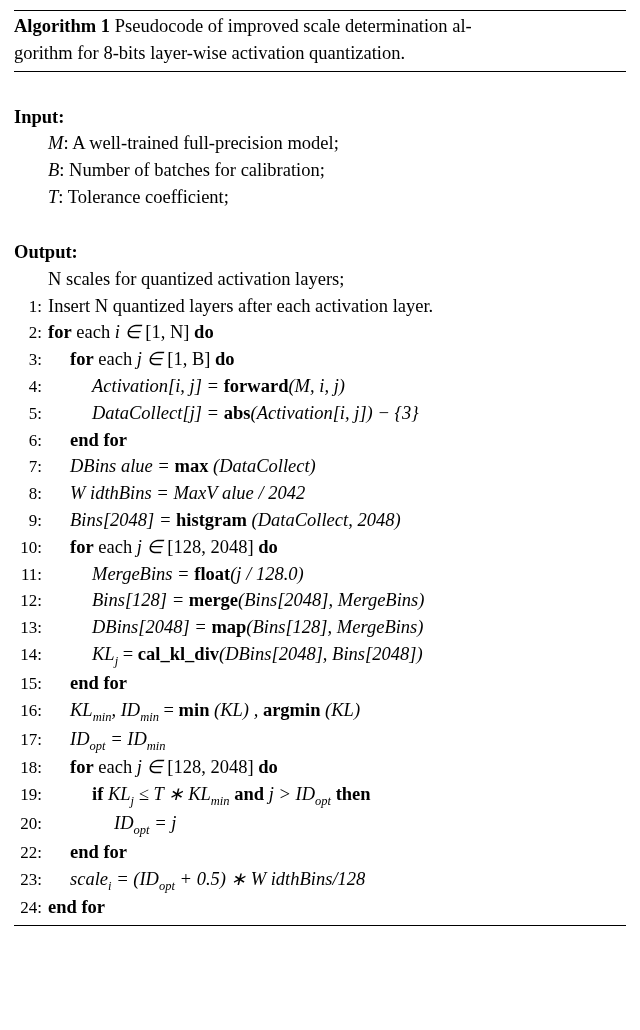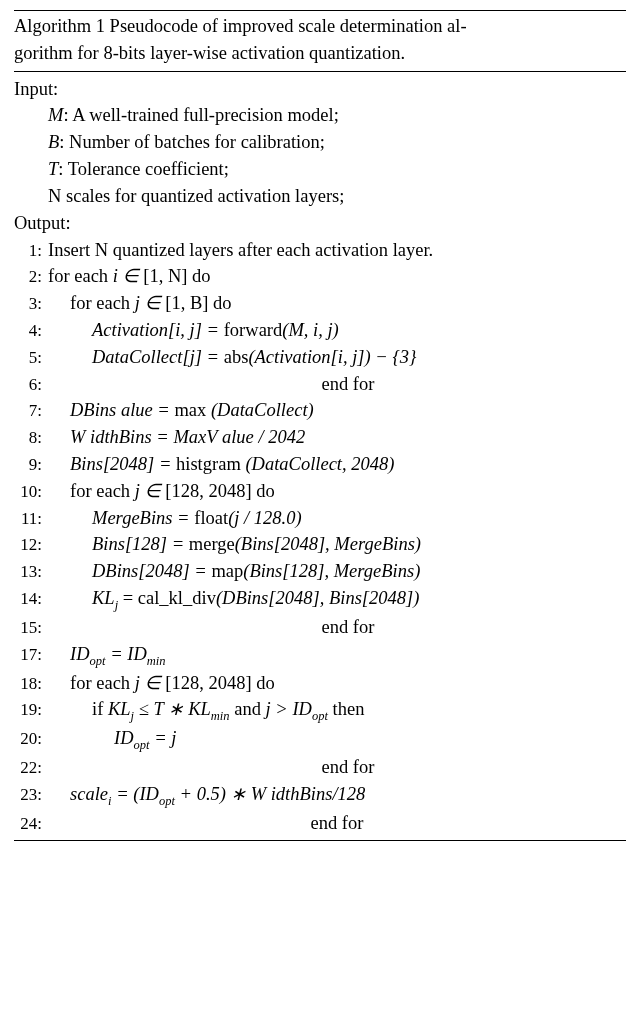--- a/index.html
+++ b/index.html
@@ -40,22 +40,22 @@
   }
   .content {
     flex: 1;
     white-space: nowrap;
   }
   .indent1 { padding-left: 0px; }
   .indent2 { padding-left: 22px; }
   .indent3 { padding-left: 44px; }
   .indent4 { padding-left: 66px; }
   .no-num { padding-left: 0; }
-  .section-label { font-weight: normal; }
-  .bold { font-weight: normal; text-align: center; }
+  .section-label { font-weight: bold; margin-top: 28px; }
+  .bold { font-weight: bold; }
   .ital { font-style: italic; }
   .sub { font-size: 12.5px; vertical-align: sub; font-style: italic; }
   .hdr-indent { padding-left: 34px; }
 </style>
 </head>
 <body>
 
 <div class="algo-box">
   <div class="algo-title">
     <span class="bold">Algorithm 1</span>
@@ -74,26 +74,26 @@
     </div>
     <div class="line no-num hdr-indent">
       <span class="ital">B</span>
         <span>: Number of batches for calibration;</span>
     </div>
     <div class="line no-num hdr-indent">
       <span class="ital">T</span>
         <span>: Tolerance coefficient;</span>
     </div>
 
-    <div class="line no-num hdr-indent">
-      <span>N scales for quantized activation layers;</span>
-    </div>
     <div class="line no-num">
       <span class="section-label">Output:</span>
     </div>
+    <div class="line no-num hdr-indent">
+      <span>N scales for quantized activation layers;</span>
+    </div>
 
     <div class="line">
       <span class="num">1:</span>
       <span class="content indent1">Insert N quantized layers after each activation layer.</span>
     </div>
 
     <div class="line">
       <span class="num">2:</span>
       <span class="content indent1">
         <span class="bold">for</span>
@@ -187,20 +187,26 @@
       <span class="content indent3">
         <span class="ital">KL</span><span class="sub">j</span><span> = </span><span class="bold">cal_kl_div</span><span class="ital">(DBins[2048], Bins[2048])</span>
       </span>
     </div>
 
     <div class="line">
       <span class="num">15:</span>
       <span class="content indent2 bold">end for</span>
     </div>
 
+    <div class="line">
+      <span class="num">16:</span>
+      <span class="content indent2">
+        <span class="ital">KL</span><span class="sub">min</span><span class="ital">, ID</span><span class="sub">min</span><span> = </span><span class="bold">min</span><span class="ital"> (KL) , </span><span class="bold">argmin</span><span class="ital"> (KL)</span>
+      </span>
+    </div>
 
     <div class="line">
       <span class="num">17:</span>
       <span class="content indent2">
         <span class="ital">ID</span><span class="sub">opt</span><span class="ital"> = ID</span><span class="sub">min</span>
       </span>
     </div>
 
     <div class="line">
       <span class="num">18:</span>

